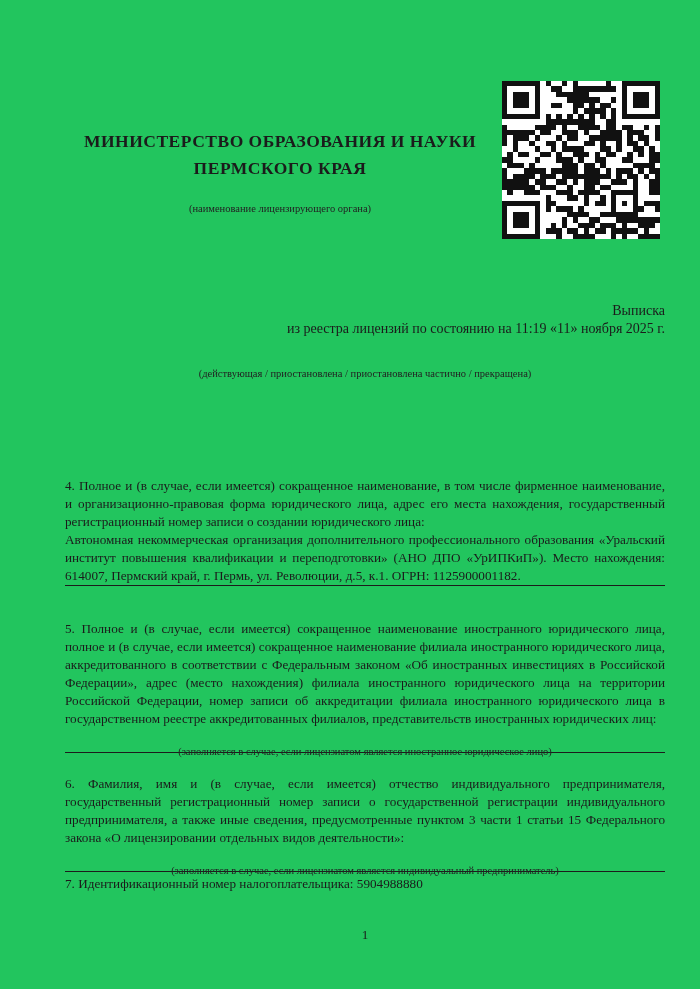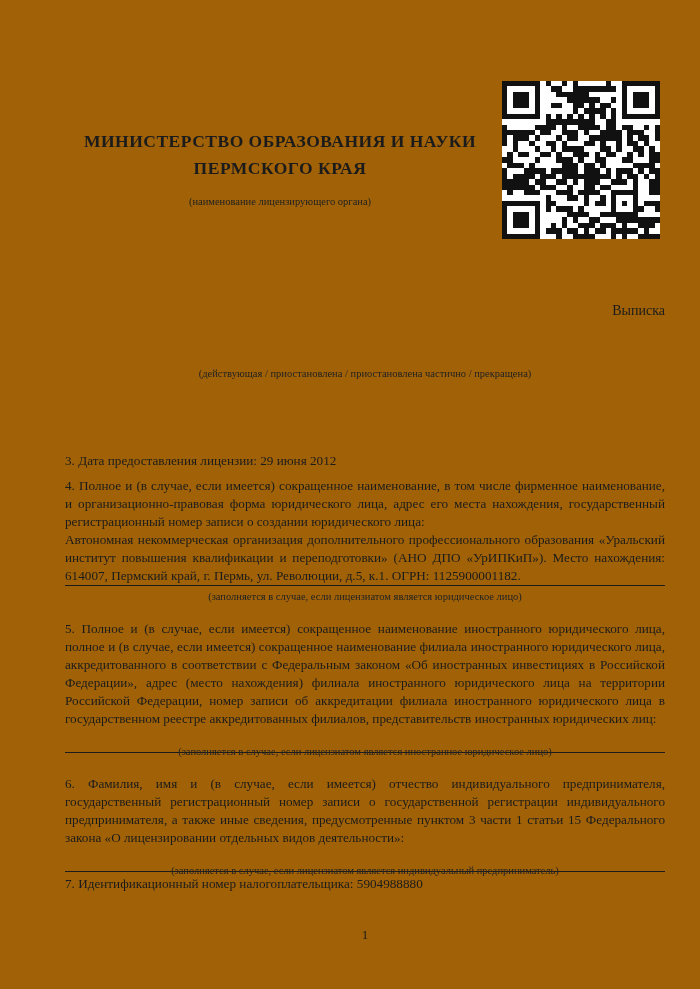--- a/index.html
+++ b/index.html
@@ -1,32 +1,32 @@
 <!DOCTYPE html>
 <html><head>
 <meta charset="utf-8">
 <style>
   html,body{margin:0;padding:0;background:#888;}
   .page{
     position:relative;
     width:700px;height:989px;
-    background:#a16207;
+    background:#22c55e;
     font-family:"Liberation Serif","DejaVu Serif",serif;
     color:#1b1b1b;
     margin:0 auto;
     overflow:hidden;
   }
   .abs{position:absolute;}
   
   .ministry{left:65px;top:128px;width:430px;text-align:center;}
   .ministry .t-line{
     font-weight:bold;font-size:17.5px;line-height:27px;
     letter-spacing:0.5px;white-space:nowrap;
   }
-  .ministry .caption{font-size:10.5px;line-height:13px;margin-top:13px;color:#222;}
+  .ministry .caption{font-size:10.5px;line-height:13px;margin-top:20px;color:#222;}
   
   .qr{left:502px;top:81px;width:158px;height:158px;}
   .qr svg{width:100%;height:100%;shape-rendering:crispEdges;display:block;}
   
   .doc-title{left:65px;top:302px;width:600px;text-align:right;
     font-size:14px;line-height:18px;}
   
   .txt{font-size:13.2px;line-height:18px;}
   .col{left:65px;width:600px;}
   .just{text-align:justify;}
@@ -521,34 +521,33 @@
   </div>
 
   <div class="abs ministry">
     <div class="t-line">МИНИСТЕРСТВО ОБРАЗОВАНИЯ И НАУКИ</div>
     <div class="t-line">ПЕРМСКОГО КРАЯ</div>
     <div class="caption">(наименование лицензирующего органа)</div>
   </div>
 
   <div class="abs doc-title">
     <div>Выписка</div>
+    <div>из реестра лицензий по состоянию на 11:19 «11» ноября 2025 г.</div>
   </div>
 
   <div class="abs col field1">
     <div class="note">(действующая / приостановлена / приостановлена частично / прекращена)</div>
   </div>
 
 
-  <div class="abs col field3 txt">3. Дата предоставления лицензии: 29 июня 2012</div>
 
   <div class="abs col para4 ruled">
     <div class="txt just">4. Полное и (в случае, если имеется) сокращенное наименование, в том числе фирменное наименование, и организационно-правовая форма юридического лица, адрес его места нахождения, государственный регистрационный номер записи о создании юридического лица:</div>
     <div class="txt just">Автономная некоммерческая организация дополнительного профессионального образования «Уральский институт повышения квалификации и переподготовки» (АНО ДПО «УрИПКиП»). Место нахождения: 614007, Пермский край, г. Пермь, ул. Революции, д.5, к.1. ОГРН: 1125900001182.</div>
   </div>
-  <div class="abs col note4 note">(заполняется в случае, если лицензиатом является юридическое лицо)</div>
 
   <div class="abs col para5 ruled pb14">
     <div class="txt just">5. Полное и (в случае, если имеется) сокращенное наименование иностранного юридического лица, полное и (в случае, если имеется) сокращенное наименование филиала иностранного юридического лица, аккредитованного в соответствии с Федеральным законом «Об иностранных инвестициях в Российской Федерации», адрес (место нахождения) филиала иностранного юридического лица на территории Российской Федерации, номер записи об аккредитации филиала иностранного юридического лица в государственном реестре аккредитованных филиалов, представительств иностранных юридических лиц:</div>
   </div>
   <div class="abs col note5 note">(заполняется в случае, если лицензиатом является иностранное юридическое лицо)</div>
 
   <div class="abs col para6 ruled pb14">
     <div class="txt just">6. Фамилия, имя и (в случае, если имеется) отчество индивидуального предпринимателя, государственный регистрационный номер записи о государственной регистрации индивидуального предпринимателя, а также иные сведения, предусмотренные пунктом 3 части 1 статьи 15 Федерального закона «О лицензировании отдельных видов деятельности»:</div>
   </div>
   <div class="abs col note6 note">(заполняется в случае, если лицензиатом является индивидуальный предприниматель)</div>

